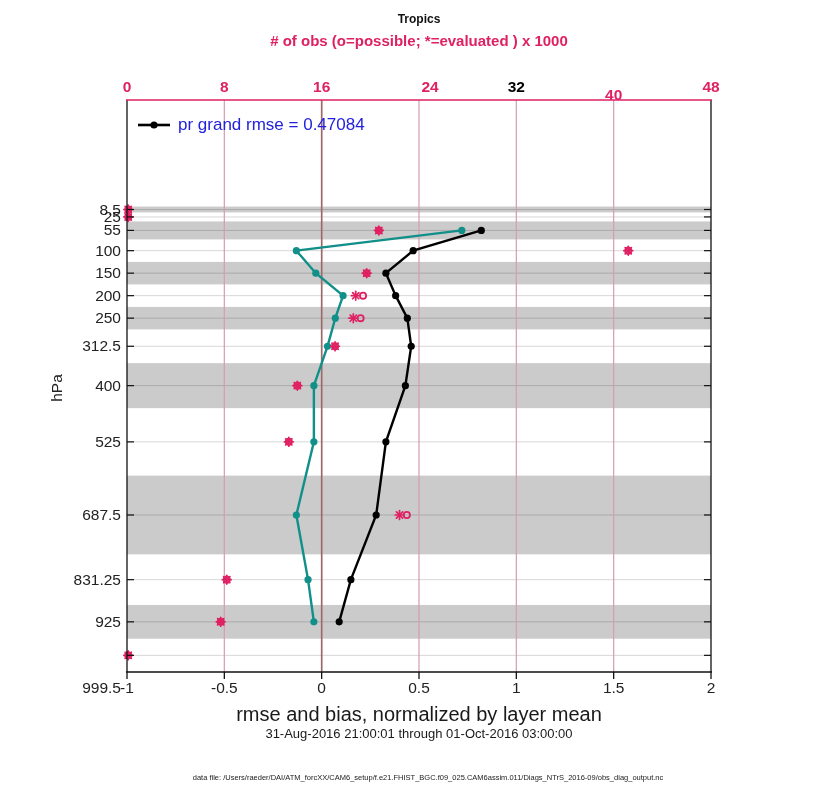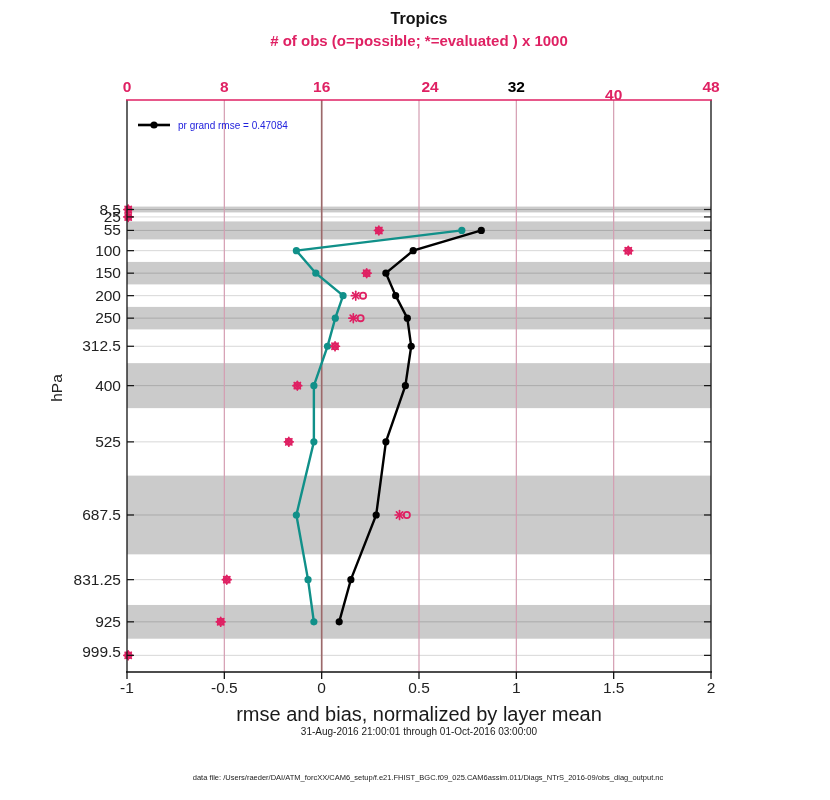--- a/index.html
+++ b/index.html
@@ -1,36 +1,36 @@
 <!DOCTYPE html>
 <html><head>
 <meta charset="utf-8">
 <style>
   html,body{margin:0;padding:0;background:#fff;}
   .page{position:relative;width:830px;height:800px;background:#fff;
         font-family:"Liberation Sans","DejaVu Sans",sans-serif;color:#1a1a1a;overflow:hidden;}
   .titles{position:absolute;left:419px;top:8px;transform:translateX(-50%);
           text-align:center;white-space:nowrap;}
-  .title-line{font-size:16px;font-weight:bold;line-height:22px;color:#111;}
+  .title-line{font-size:12px;font-weight:bold;line-height:22px;color:#111;}
   .obs-title{font-size:15px;font-weight:bold;line-height:21px;}
   #plot{position:absolute;left:0;top:0;}
   #labels{position:absolute;left:0;top:0;width:830px;height:800px;}
   .tick-label{position:absolute;font-size:15.5px;color:#222;white-space:nowrap;}
   .tick-top{font-weight:bold;}
   .ylab{position:absolute;left:57px;top:388px;transform:translate(-50%,-50%) rotate(-90deg);
         font-size:15.5px;color:#222;}
   .xlab{position:absolute;left:419px;top:703px;transform:translateX(-50%);
         font-size:20px;color:#1a1a1a;white-space:nowrap;}
   .daterange{position:absolute;left:419px;top:726px;transform:translateX(-50%);
-        font-size:10px;color:#1a1a1a;white-space:nowrap;}
+        font-size:13px;color:#1a1a1a;white-space:nowrap;}
   .footer{position:absolute;left:428px;top:773px;transform:translateX(-50%);
         font-size:7.5px;color:#222;white-space:nowrap;}
   .legend{position:absolute;left:136px;top:115px;}
   .legend-row{display:flex;align-items:center;height:20px;}
-  .legend-text{font-size:10px;margin-left:6px;}
+  .legend-text{font-size:17px;margin-left:6px;}
 </style>
 </head>
 <body>
 
 <div class="page">
 
   <svg id="plot" width="830" height="800">
       <rect x="127" y="206.57563229571986" width="584" height="5.848735408560287" fill="#cbcbcb"></rect>
       <rect x="127" y="221.4224221789883" width="584" height="17.99610894941634" fill="#cbcbcb"></rect>
       <rect x="127" y="261.9136673151751" width="584" height="22.495136186770424" fill="#cbcbcb"></rect>
@@ -219,21 +219,21 @@
       <div class="tick-label" style="left: 50px; top: 241.666px; width: 71px; text-align: right;">100</div>
       <div class="tick-label" style="left: 50px; top: 264.161px; width: 71px; text-align: right;">150</div>
       <div class="tick-label" style="left: 50px; top: 286.656px; width: 71px; text-align: right;">200</div>
       <div class="tick-label" style="left: 50px; top: 309.152px; width: 71px; text-align: right;">250</div>
       <div class="tick-label" style="left: 50px; top: 337.27px; width: 71px; text-align: right;">312.5</div>
       <div class="tick-label" style="left: 50px; top: 376.637px; width: 71px; text-align: right;">400</div>
       <div class="tick-label" style="left: 50px; top: 432.875px; width: 71px; text-align: right;">525</div>
       <div class="tick-label" style="left: 50px; top: 505.984px; width: 71px; text-align: right;">687.5</div>
       <div class="tick-label" style="left: 50px; top: 570.657px; width: 71px; text-align: right;">831.25</div>
       <div class="tick-label" style="left: 50px; top: 612.836px; width: 71px; text-align: right;">925</div>
-      <div class="tick-label" style="left: 50px; top: 643px; width: 71px; text-align: right;">999.5</div>
+      <div class="tick-label" style="left: 50px; top: 679px; width: 71px; text-align: right;">999.5</div>
     </div>
 
   <div class="legend">
     <div class="legend-row">
       <svg class="legend-marker" width="36" height="12">
         <line x1="2" y1="6" x2="34" y2="6" stroke="#000000" stroke-width="2.6"></line>
           <circle cx="18" cy="6" r="3.6" fill="#000000"></circle>
       </svg>
       <span class="legend-text" style="color: rgb(34, 34, 221);">pr grand rmse = 0.47084</span>
     </div>

